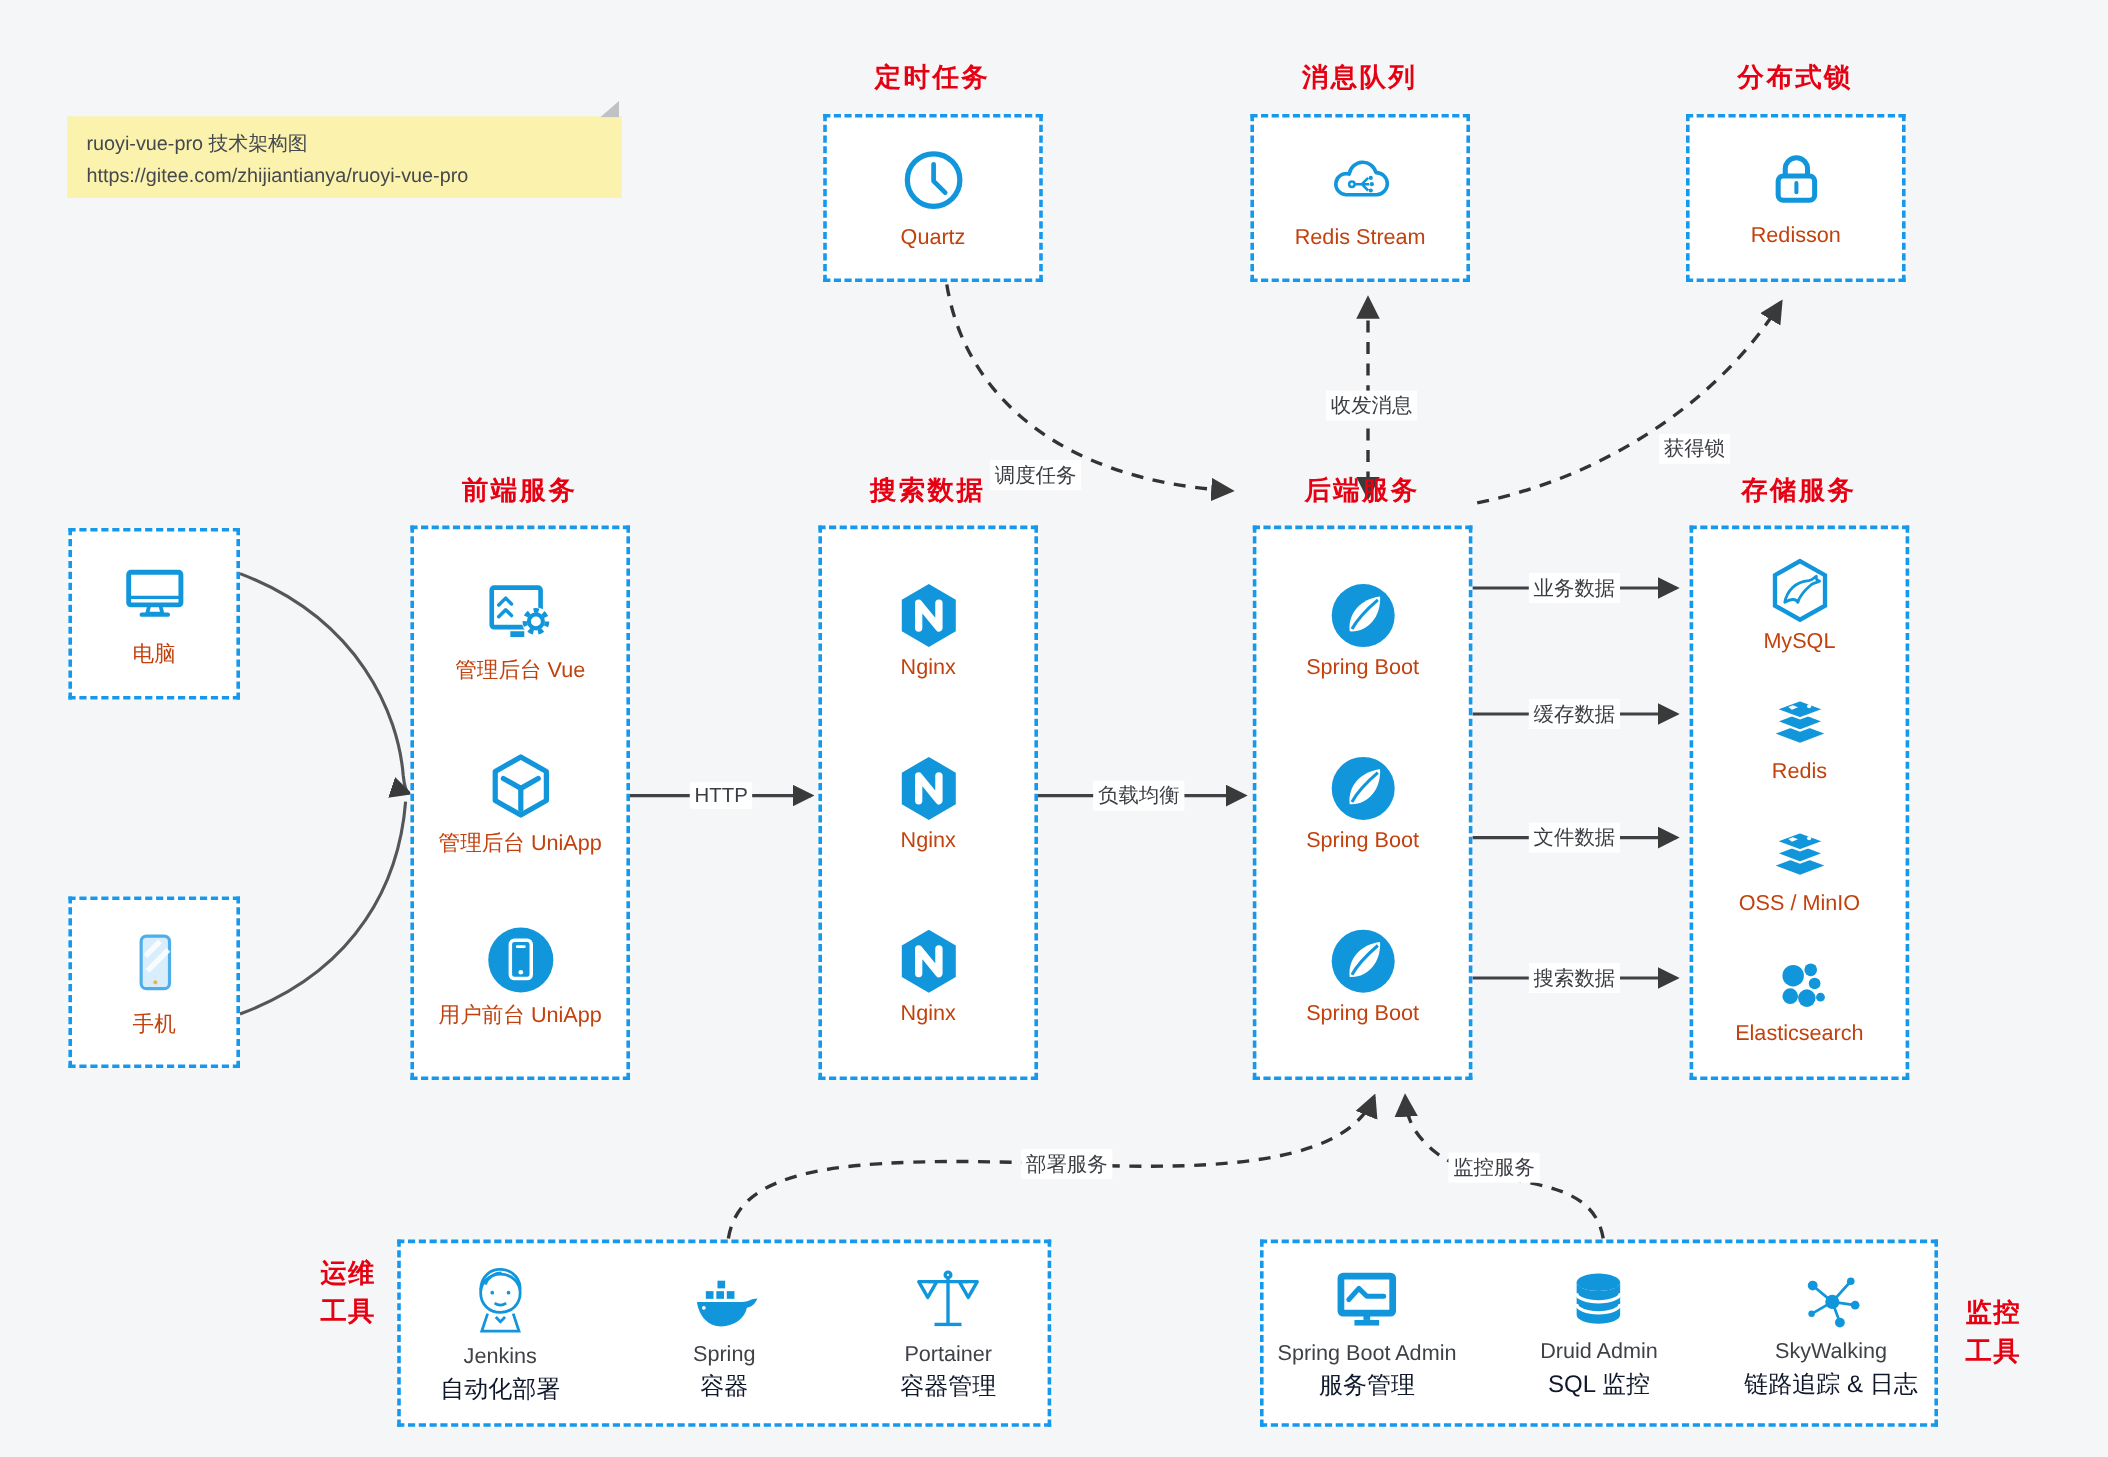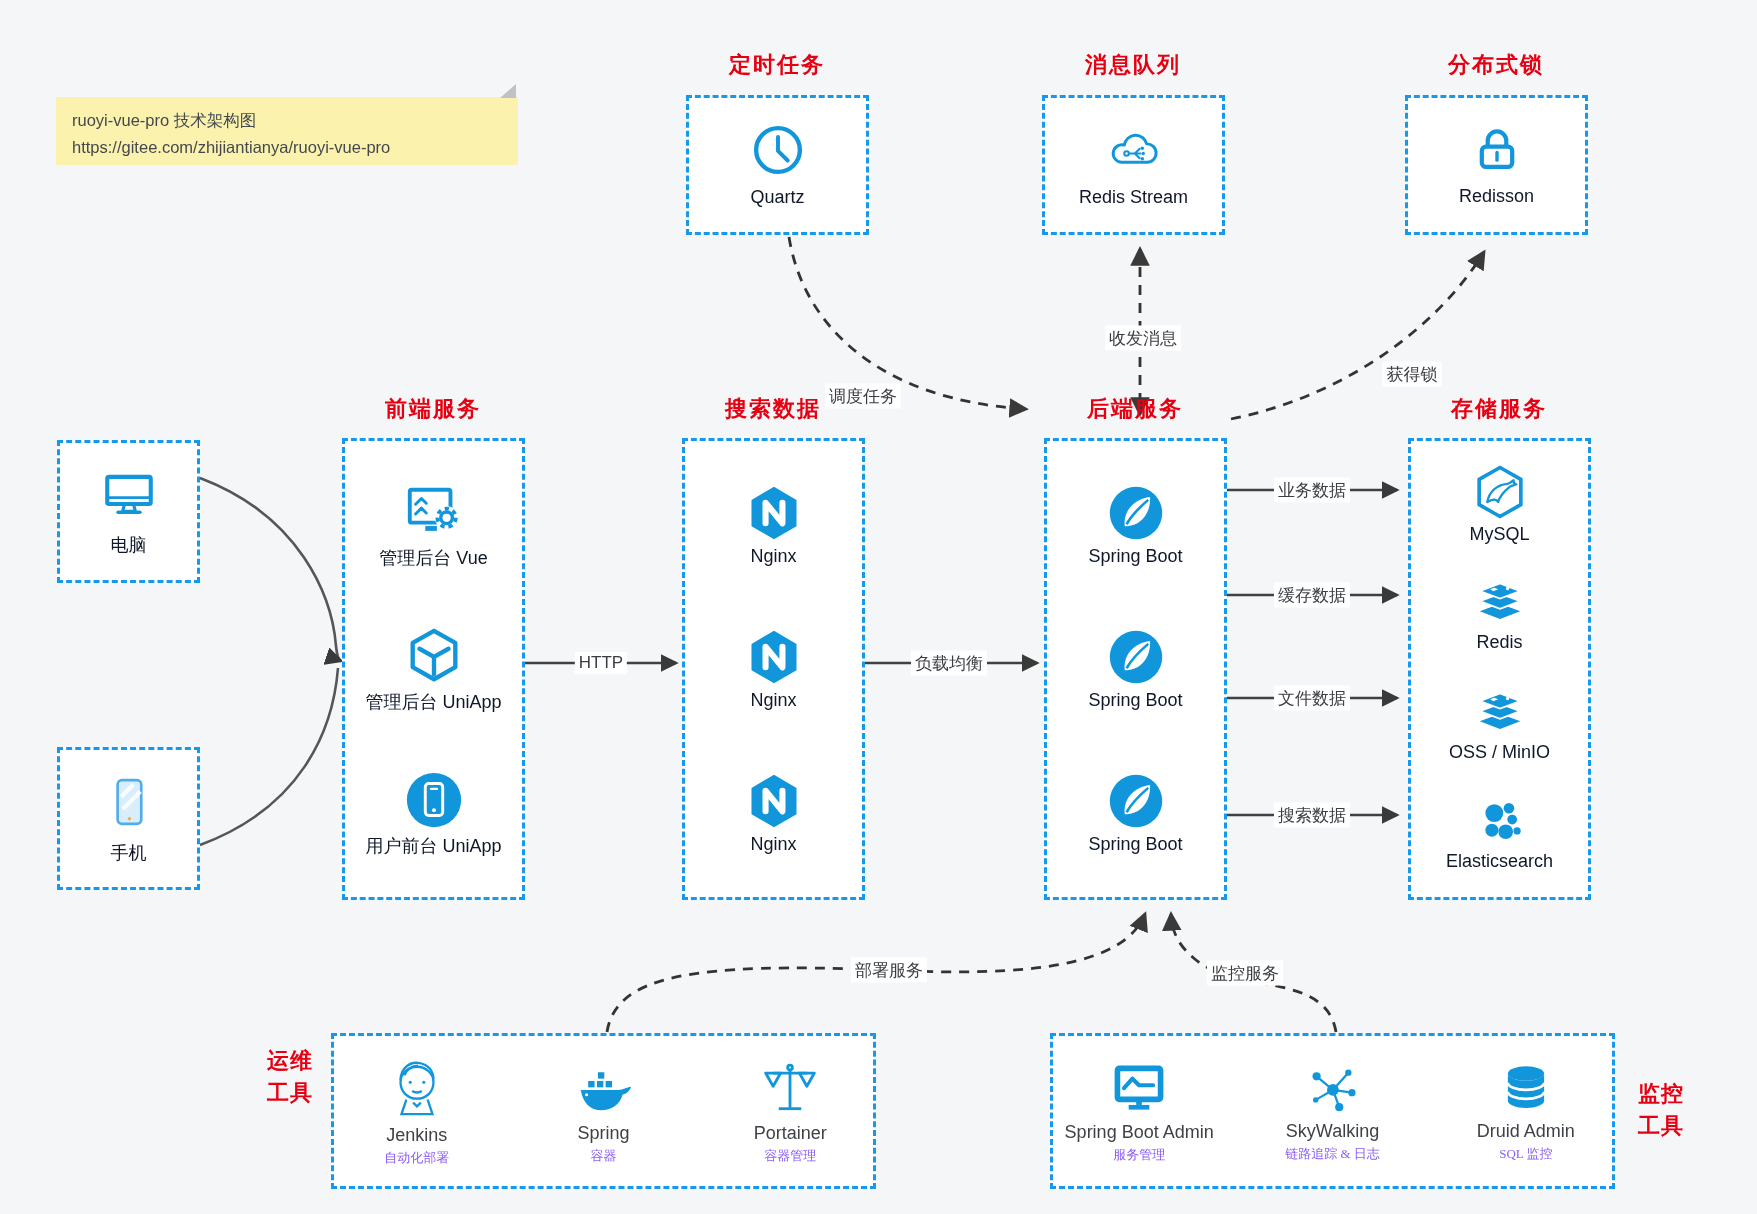--- a/index.html
+++ b/index.html
@@ -6,23 +6,23 @@
   .canvas{position:relative;width:1757px;height:1214px;background:#f5f6f7;
           font-family:"Liberation Sans",sans-serif;overflow:hidden;}
   .overlay{position:absolute;left:0;top:0;z-index:1;pointer-events:none;}
   .box{position:absolute;background:#fff;border:3px dashed #1698ec;box-sizing:border-box;z-index:2;}
   .vbox{display:flex;flex-direction:column;align-items:center;justify-content:center;gap:9px;}
   .col{display:flex;flex-direction:column;padding:12px 0;}
   .col4{padding:8px 0;}
   .citem{flex:1;display:flex;flex-direction:column;align-items:center;justify-content:center;gap:3px;}
   .hrow{display:flex;flex-direction:row;align-items:stretch;padding:6px 0;gap:21px;}
   .bitem{flex:1;display:flex;flex-direction:column;align-items:center;justify-content:center;gap:3px;}
-  .nlabel{font-size:18px;color:#0f172a;white-space:nowrap;}
+  .nlabel{font-size:18px;color:#c2410c;white-space:nowrap;}
   .bname{font-size:18px;color:#3e4146;white-space:nowrap;}
-  .bdesc{font-size:13px;color:#8b5cf6;white-space:nowrap;font-family:Liberation Serif, serif;}
+  .bdesc{font-size:20px;color:#0f172a;white-space:nowrap;}
   .gtitle{position:absolute;transform:translateX(-50%);color:#e60012;font-size:22px;
           font-weight:bold;letter-spacing:2px;white-space:nowrap;z-index:3;}
   .side-title{position:absolute;transform:translateX(-50%);color:#e60012;font-size:22px;
           font-weight:bold;letter-spacing:1px;line-height:1.45;text-align:center;z-index:3;}
   .elabel{position:absolute;transform:translate(-50%,-50%);background:#fff;font-size:17px;
           color:#3a3d42;padding:1px 4px;white-space:nowrap;z-index:3;}
   .note{position:absolute;left:56px;top:97px;width:462px;height:68px;background:#faf2ad;
         z-index:2;padding:10px 16px;box-sizing:border-box;font-size:16.5px;color:#45494e;
         line-height:1.62;}
   .note-fold{position:absolute;right:2px;top:-13px;width:16px;height:14px;background:#bfc1c4;
@@ -337,43 +337,43 @@
           <path d="M16 31 L25 21 L32 28 L47 28" fill="none" stroke="#1296db" stroke-width="4.5" stroke-linejoin="round" stroke-linecap="round"></path>
           <rect x="29" y="45" width="6" height="4" fill="#1296db"></rect>
           <rect x="21" y="49" width="22" height="5" fill="#1296db"></rect>
         </svg>
       </span>
       <div class="bname">Spring Boot Admin</div>
       <div class="bdesc">服务管理</div>
     </div>
     <div class="bitem">
       <span class="icon">
+        <svg width="58" height="58" viewBox="0 0 64 64">
+          <ellipse cx="32" cy="15" rx="20" ry="8" fill="#1296db"></ellipse>
+          <path d="M12 15 C12 19.4 21 23 32 23 C43 23 52 19.4 52 15 V45 C52 49.4 43 53 32 53 C21 53 12 49.4 12 45 Z" fill="#1296db"></path>
+          <path d="M12 25 C12 29.4 21 33 32 33 C43 33 52 29.4 52 25 M12 35 C12 39.4 21 43 32 43 C43 43 52 39.4 52 35" stroke="#fff" stroke-width="3" fill="none"></path>
+        </svg>
+      </span>
+      <div class="bname">Druid Admin</div>
+      <div class="bdesc">SQL 监控</div>
+    </div>
+    <div class="bitem">
+      <span class="icon">
         <svg width="58" height="58" viewBox="0 0 64 64" fill="#1296db" stroke="#1296db">
           <path d="M33 33 L15 18 M33 33 L50 14 M33 33 L54 36 M33 33 L40 52 M33 33 L14 44" stroke-width="2.5" fill="none"></path>
           <circle cx="33" cy="33" r="6.5" stroke="none"></circle>
             <circle cx="15" cy="18" r="4.5" stroke="none"></circle>
           <circle cx="50" cy="14" r="3.5" stroke="none"></circle>
             <circle cx="54" cy="36" r="4" stroke="none"></circle>
           <circle cx="40" cy="52" r="4.5" stroke="none"></circle>
             <circle cx="14" cy="44" r="3" stroke="none"></circle>
         </svg>
       </span>
       <div class="bname">SkyWalking</div>
       <div class="bdesc">链路追踪 &amp; 日志</div>
-    </div>
-    <div class="bitem">
-      <span class="icon">
-        <svg width="58" height="58" viewBox="0 0 64 64">
-          <ellipse cx="32" cy="15" rx="20" ry="8" fill="#1296db"></ellipse>
-          <path d="M12 15 C12 19.4 21 23 32 23 C43 23 52 19.4 52 15 V45 C52 49.4 43 53 32 53 C21 53 12 49.4 12 45 Z" fill="#1296db"></path>
-          <path d="M12 25 C12 29.4 21 33 32 33 C43 33 52 29.4 52 25 M12 35 C12 39.4 21 43 32 43 C43 43 52 39.4 52 35" stroke="#fff" stroke-width="3" fill="none"></path>
-        </svg>
-      </span>
-      <div class="bname">Druid Admin</div>
-      <div class="bdesc">SQL 监控</div>
     </div>
   </div>
 
   <div class="side-title" style="left:290px;top:1045px">
     <div>运维</div>
     <div>工具</div>
   </div>
   <div class="side-title" style="left:1661px;top:1078px">
     <div>监控</div>
     <div>工具</div>

